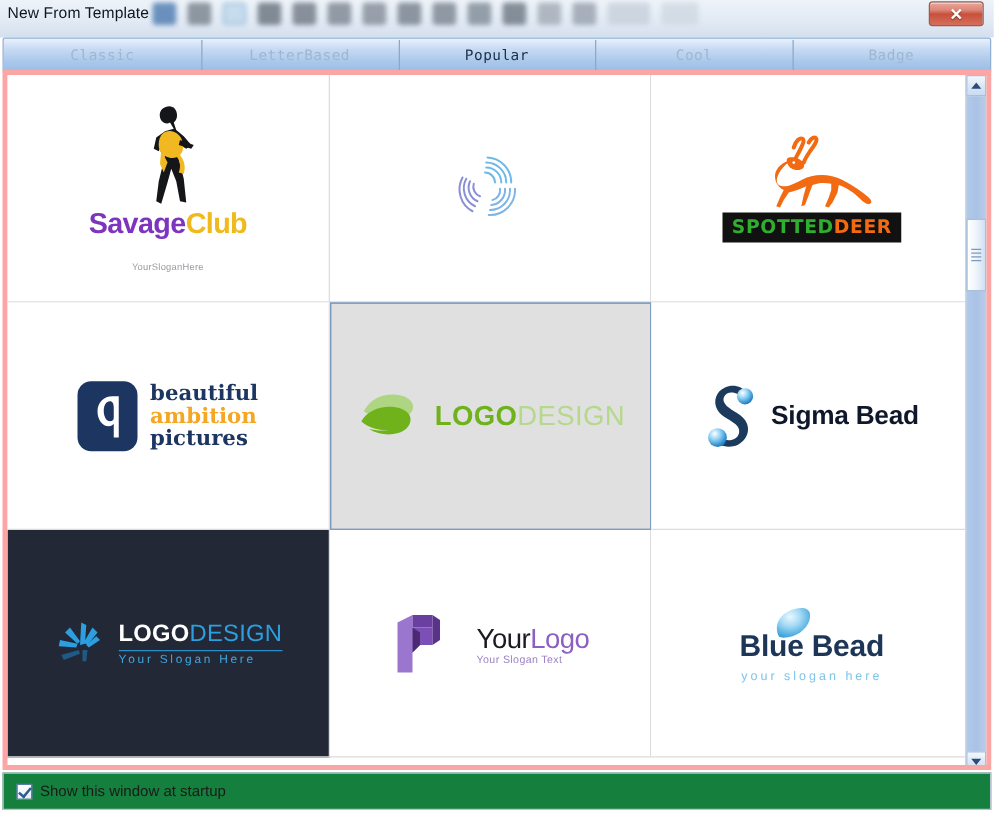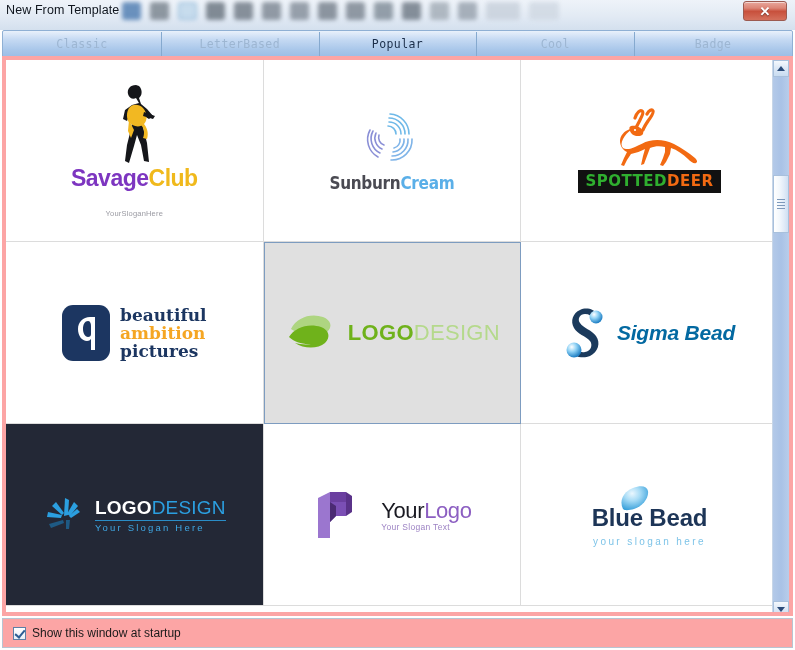--- a/index.html
+++ b/index.html
@@ -203,21 +203,21 @@
   .bap-text .l2 { color: #f5a623; }
   .bap-text .l3 { color: #1c3661; }
 
   
   .ld-text { font-size: 22px; font-weight: bold; letter-spacing: .3px; margin-left: 9px; }
   .ld-text .a { color: #6fb21b; }
   .ld-text .b { color: #b5d98c; font-weight: 300; }
 
   
   .sigma-text {
-    font-size: 21px; font-weight: bold; color: #0369a1; margin-left: 7px; letter-spacing: -.2px; font-style: italic;
+    font-size: 21px; font-weight: bold; color: #0f172a; margin-left: 7px; letter-spacing: -.2px;
   }
 
   
   .dld-text { margin-left: 8px; text-align: left; }
   .dld-main { font-size: 19px; font-weight: bold; letter-spacing: .2px; }
   .dld-main .a { color: #ffffff; }
   .dld-main .b { color: #2b9fe0; font-weight: 400; }
   .dld-slogan {
     font-size: 9.5px; color: #3fa7e3; letter-spacing: 2.2px; margin-top: 1px;
   }
@@ -273,21 +273,21 @@
     display: flex; align-items: center; justify-content: center;
   }
   .sb-grip { width: 8px; }
   .sb-grip i { display: block; height: 1px; background: #7d99bb; margin: 2px 0; }
 
   
   .footer {
     position: absolute;
     left: 2px; top: 618px;
     width: 791px; height: 30px;
-    background: #fca5a5;
+    background: #15803d;
     border: 1px solid #b8c4d2;
     display: flex;
     align-items: center;
     padding-left: 10px;
   }
   .chk {
     width: 13px; height: 13px;
     border: 1px solid #5c7fa6;
     background: linear-gradient(180deg,#ffffff,#e6eef7);
     margin-right: 6px;
@@ -386,23 +386,20 @@
               <path d="M14 22 A20 20 0 0 0 22 49" stroke="#8a8fd6" stroke-width="1.6"></path>
               <path d="M17 23 A16 16 0 0 0 24 45" stroke="#8a8fd6" stroke-width="1.6"></path>
               <path d="M20 25 A12 12 0 0 0 26 41" stroke="#8a8fd6" stroke-width="1.6"></path>
               <path d="M23 27 A8 8 0 0 0 28 37" stroke="#8a8fd6" stroke-width="1.6"></path>
               <path d="M56 31 A20 20 0 0 1 35 52" stroke="#7fb4e8" stroke-width="1.6"></path>
               <path d="M52 31 A16 16 0 0 1 36 48" stroke="#7fb4e8" stroke-width="1.6"></path>
               <path d="M48 31 A12 12 0 0 1 37 44" stroke="#7fb4e8" stroke-width="1.6"></path>
               <path d="M44 31 A8 8 0 0 1 38 40" stroke="#7fb4e8" stroke-width="1.6"></path>
             </g>
           </svg>
-          <div class="sunburn-name">
-            <span class="a">Sunburn</span><span class="b">Cream</span>
-          </div>
         </div>
       </div>
 
       <div class="cell">
         <div class="deer-wrap logo-wrap">
           <svg width="118" height="64" viewBox="0 0 118 64">
             <path d="M45 10 C47 4 50 2 52 3 C54 4 52 8 50 12 C48 16 46 19 45 22 M57 6 C59 2 62 1 63 3 C64 5 61 9 58 13 C56 16 54 19 53 22" fill="none" stroke="#f26a12" stroke-width="3.2" stroke-linecap="round"></path>
             <path d="M41 22 C38 24 35 27 33 31 C31 35 31 38 33 40 C36 42 41 41 45 39 C50 37 54 34 59 33 C67 31 76 32 84 36 C92 40 99 45 105 50 C107 52 108 54 106 55 C104 56 101 54 98 51 C93 46 87 42 81 40 L80 46 L76 54 L73 58 L70 57 L73 50 L75 44 L75 39 C70 38 65 38 60 40 L57 48 L54 56 L51 57 L53 48 L55 41 C51 43 46 45 41 46 L37 52 L34 58 L31 57 L34 50 L37 44 C33 42 30 38 30 33 C30 28 34 23 40 21 Z" fill="#f26a12"></path>
             <path d="M41 18 C46 17 51 19 53 23 C54 26 52 28 48 28 C44 28 41 26 40 23 C39 20 39 19 41 18 Z" fill="#f26a12"></path>
             <circle cx="45" cy="22" r="1.1" fill="#ffffff"></circle>

